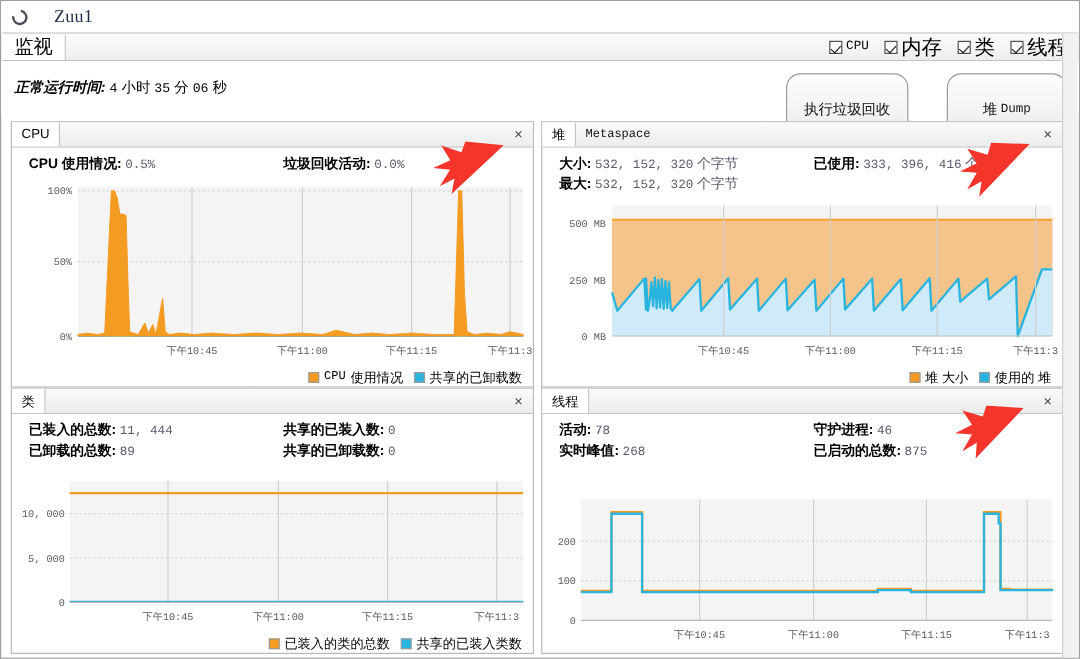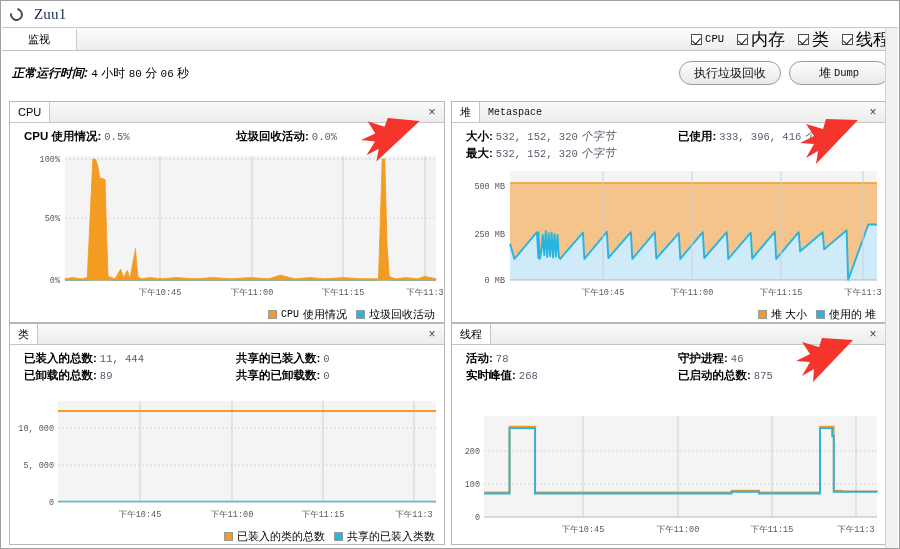--- a/index.html
+++ b/index.html
@@ -11,21 +11,21 @@
     position:relative;
   }
   .app{
     position:absolute;left:0;top:0;width:900px;height:549px;
     box-sizing:border-box;
     border:1px solid #a0a0a0;
     background:#fff;
   }
   
   .titlebar{
-    height:26px;display:flex;align-items:center;gap:11px;
+    height:26px;display:flex;align-items:center;gap:22px;
     padding:0 0 0 9px;background:#ffffff;
   }
   .ring-icon{width:13px;height:13px;flex:0 0 13px;position:relative;}
   .ring-icon::before{
     content:"";position:absolute;left:0;top:0;width:9px;height:9px;
     border:2px solid #4a4a58;border-radius:50%;
     border-top-color:#ffffff;
     transform:rotate(-35deg);
   }
   .title-text{
@@ -34,23 +34,23 @@
   }
   
   .tabstrip{
     margin:0 1px;height:22px;
     background:linear-gradient(#fbfbfb,#eeeeee);
     border-top:1px solid #c8c8c8;border-bottom:1px solid #c2c2c2;
     display:flex;align-items:center;
     position:relative;
   }
   .tab-active{
-    padding:0 26px;height:21px;line-height:21px;
+    padding:0 10px;height:21px;line-height:21px;
     background:#ffffff;border-right:1px solid #c8c8c8;
-    font-size:11px;color:#000;
+    font-size:16px;color:#000;
   }
   .monitor-checks{
     position:absolute;right:8px;top:0;height:22px;
     display:flex;align-items:center;gap:13px;
   }
   .chk{display:flex;align-items:center;gap:3px;font-size:11px;}
   .chk .box{
     width:11px;height:11px;border:1px solid #4d4d4d;background:#fff;
     position:relative;box-sizing:border-box;
   }
@@ -67,26 +67,27 @@
     height:44px;position:relative;background:#fff;
   }
   .uptime{
     position:absolute;left:11px;top:14px;
     font-size:12px;
   }
   .uptime b{font-weight:bold;font-style:italic;}
   .uptime .num{font-family:"Liberation Mono","DejaVu Sans Mono",monospace;font-size:11px;}
   .btns{position:absolute;right:10px;top:10px;display:flex;gap:8px;}
   .btn{
-    height:22px;min-width:70px;padding:0 14px;
+    height:22px;min-width:70px;padding:18px 14px;
     background:linear-gradient(#fdfdfd,#e9e9e9);
     border:1px solid #9a9a9a;border-radius:12px;
     font-size:12px;color:#111;
     display:flex;align-items:center;justify-content:center;gap:3px;
     cursor:pointer;
+    margin-left:24px;
   }
   .btn .mono{font-family:"Liberation Mono","DejaVu Sans Mono",monospace;font-size:10.5px;}
 
   
   .grid{
     position:absolute;left:5px;top:100px;width:883px;height:444px;
     display:grid;grid-template-columns:442px 441px;grid-template-rows:222px 222px;
   }
   .panel{position:relative;box-sizing:border-box;padding:0 3px;}
   .pbox{
@@ -117,21 +118,21 @@
     padding:7px 0 0 14px;font-size:11.5px;
   }
   .srow{display:flex;margin-bottom:2px;}
   .scell{display:flex;align-items:baseline;gap:3px;}
   .scell.c1{width:212px;}
   .scell b{font-weight:bold;color:#000;}
   .scell .v{
     font-family:"Liberation Mono","DejaVu Sans Mono",monospace;
     font-size:10.5px;color:#5a5a6e;
   }
-  .scell .unit{font-size:11.5px;color:#5a5a6e;font-style:italic;}
+  .scell .unit{font-size:11.5px;color:#5a5a6e;}
 
   
   .chartwrap{position:absolute;left:0;bottom:0;width:100%;}
   .legend{
     display:flex;justify-content:flex-end;align-items:center;gap:9px;
     padding-right:9px;height:15px;font-size:11px;
   }
   .lgi{display:flex;align-items:center;gap:4px;}
   .sw{width:9px;height:9px;border:1px solid #9a9a9a;box-sizing:border-box;}
   .lgi .t{font-size:11px;}
@@ -180,21 +181,21 @@
         <span class="lbl">线程</span>
       </label>
     </div>
   </div>
 
   <div class="toprow">
     <div class="uptime">
       <b>正常运行时间:</b>
       <span class="num">4</span>
       <span>小时</span>
-      <span class="num">80</span>
+      <span class="num">35</span>
       <span>分</span>
       <span class="num">06</span>
       <span>秒</span>
     </div>
     <div class="btns">
       <div class="btn">执行垃圾回收</div>
       <div class="btn">
         <span>堆</span>
         <span class="mono">Dump</span>
       </div>
@@ -244,21 +245,21 @@
             <text class="ticklabel" x="415" y="143" text-anchor="middle">下午11:3</text>
           </svg>
           <div class="legend">
             <span class="lgi">
               <span class="sw" style="background:#f49b22"></span>
               <span class="t mono">CPU</span>
               <span class="t">使用情况</span>
             </span>
             <span class="lgi">
               <span class="sw" style="background:#29b4e0"></span>
-              <span class="t">垃圾回收活动</span>
+              <span class="t">共享的已卸载数</span>
             </span>
           </div>
         </div>
 
         <svg class="arrow" style="left:345px;top:14px;" width="70" height="48">
           <polygon points="66,2 24,44 26,31 14,38 22,24 8,23 22,16 14,4 31,9 34,0" fill="#f5342c" transform="translate(-2,2) rotate(2 35 24)"></polygon>
         </svg>
       </div>
     </div>
 

